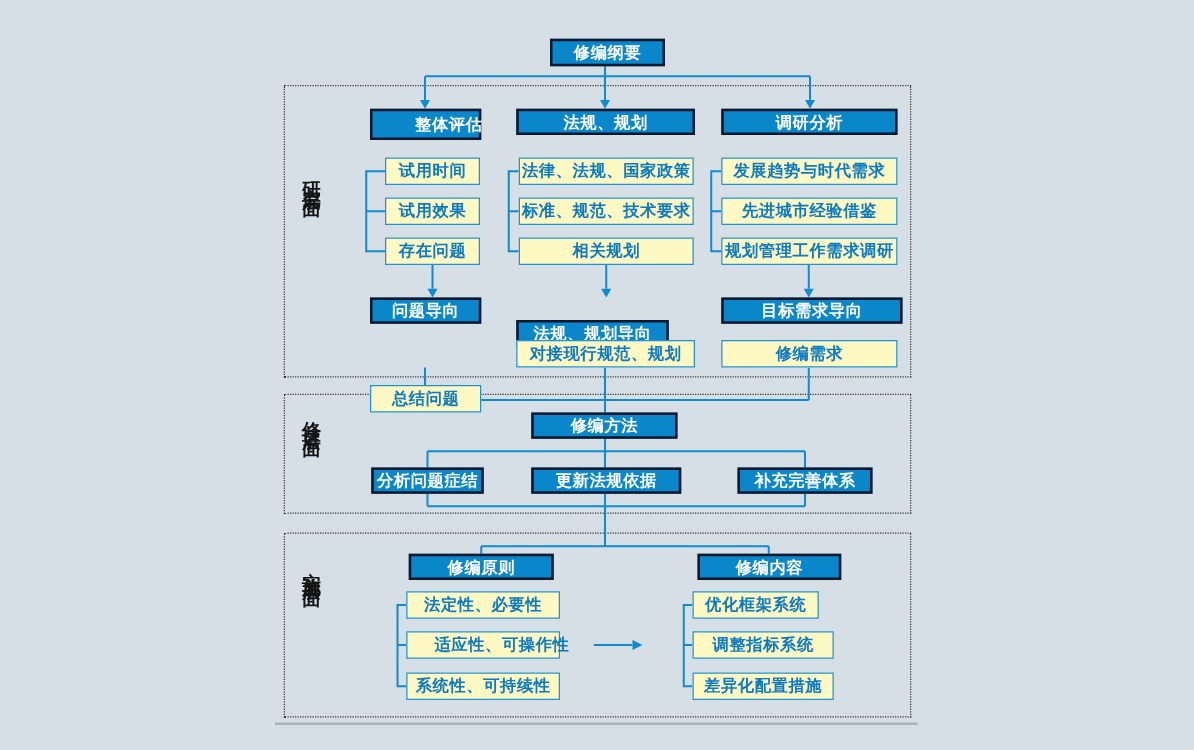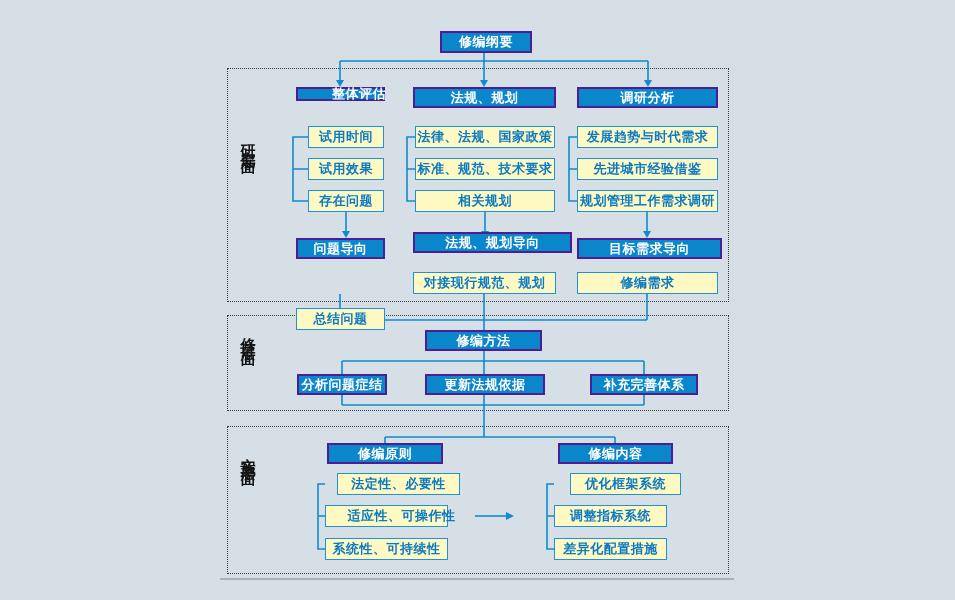--- a/index.html
+++ b/index.html
@@ -34,21 +34,21 @@
     position:absolute;
     display:flex;align-items:center;justify-content:center;
     box-sizing:border-box;
     font-size:13px;font-weight:bold;
     white-space:nowrap;
     letter-spacing:0.5px;
   }
   .solid{
     background:#0a86ca;
     color:#ffffff;
-    border:2px solid #4c1d95;
+    border:2px solid #0f172a;
   }
   .light{
     background:#fef9c3;
     color:#0b79c4;
     border:1.5px solid #1d92d4;
   }
 </style>
 </head>
 <body>
 
@@ -91,53 +91,53 @@
       <polygon points="506,512 506,520 514,516"></polygon>
     </g>
   </svg>
 
   <div class="vlabel" style="left:238px;top:133px;">研究层面</div>
   <div class="vlabel" style="left:238px;top:325px;">修订层面</div>
   <div class="vlabel" style="left:238px;top:445px;">实施层面</div>
 
   <div class="box solid" style="left:440px;top:31px;width:92px;height:22px;">修编纲要</div>
 
-  <div class="box solid" style="left:296px;top:87px;width:89px;height:14px;padding-left:37px;">整体评估</div>
+  <div class="box solid" style="left:296px;top:87px;width:89px;height:25px;padding-left:37px;">整体评估</div>
   <div class="box solid" style="left:413px;top:87px;width:143px;height:21px;">法规、规划</div>
   <div class="box solid" style="left:577px;top:87px;width:141px;height:21px;">调研分析</div>
 
   <div class="box light" style="left:308px;top:126px;width:76px;height:22px;">试用时间</div>
   <div class="box light" style="left:308px;top:158px;width:76px;height:22px;">试用效果</div>
   <div class="box light" style="left:308px;top:190px;width:76px;height:22px;">存在问题</div>
 
   <div class="box light" style="left:415px;top:126px;width:140px;height:22px;">法律、法规、国家政策</div>
   <div class="box light" style="left:415px;top:190px;width:140px;height:22px;">相关规划</div>
   <div class="box light" style="left:415px;top:158px;width:140px;height:22px;">标准、规范、技术要求</div>
 
   <div class="box light" style="left:577px;top:126px;width:141px;height:22px;">发展趋势与时代需求</div>
   <div class="box light" style="left:577px;top:158px;width:141px;height:22px;">先进城市经验借鉴</div>
   <div class="box light" style="left:577px;top:190px;width:141px;height:22px;">规划管理工作需求调研</div>
 
   <div class="box solid" style="left:296px;top:238px;width:89px;height:21px;">问题导向</div>
-  <div class="box solid" style="left:413px;top:232px;width:159px;height:21px;">法规、规划导向</div>
+  <div class="box solid" style="left:413px;top:256px;width:122px;height:21px;">法规、规划导向</div>
   <div class="box solid" style="left:577px;top:238px;width:145px;height:21px;">目标需求导向</div>
 
   <div class="box light" style="left:296px;top:272px;width:89px;height:22px;margin-top:36px;">总结问题</div>
   <div class="box light" style="left:413px;top:272px;width:143px;height:22px;">对接现行规范、规划</div>
   <div class="box light" style="left:577px;top:272px;width:141px;height:22px;">修编需求</div>
 
   <div class="box solid" style="left:425px;top:330px;width:117px;height:21px;">修编方法</div>
   <div class="box solid" style="left:297px;top:374px;width:90px;height:21px;">分析问题症结</div>
   <div class="box solid" style="left:425px;top:374px;width:120px;height:21px;">更新法规依据</div>
   <div class="box solid" style="left:590px;top:374px;width:108px;height:21px;">补充完善体系</div>
 
   <div class="box solid" style="left:327px;top:443px;width:116px;height:21px;">修编原则</div>
   <div class="box solid" style="left:558px;top:443px;width:115px;height:21px;">修编内容</div>
 
-  <div class="box light" style="left:325px;top:473px;width:123px;height:22px;margin-left:12px;">法定性、必要性</div>
+  <div class="box light" style="left:325px;top:473px;width:123px;height:22px;">法定性、必要性</div>
   <div class="box light" style="left:325px;top:505px;width:123px;height:22px;padding-left:30px;">适应性、可操作性</div>
   <div class="box light" style="left:325px;top:538px;width:123px;height:22px;">系统性、可持续性</div>
 
-  <div class="box light" style="left:554px;top:473px;width:111px;height:22px;margin-left:16px;">优化框架系统</div>
+  <div class="box light" style="left:554px;top:473px;width:101px;height:22px;">优化框架系统</div>
   <div class="box light" style="left:554px;top:505px;width:113px;height:22px;">调整指标系统</div>
   <div class="box light" style="left:554px;top:538px;width:113px;height:22px;">差异化配置措施</div>
 
 </div>
 
 </body></html>

